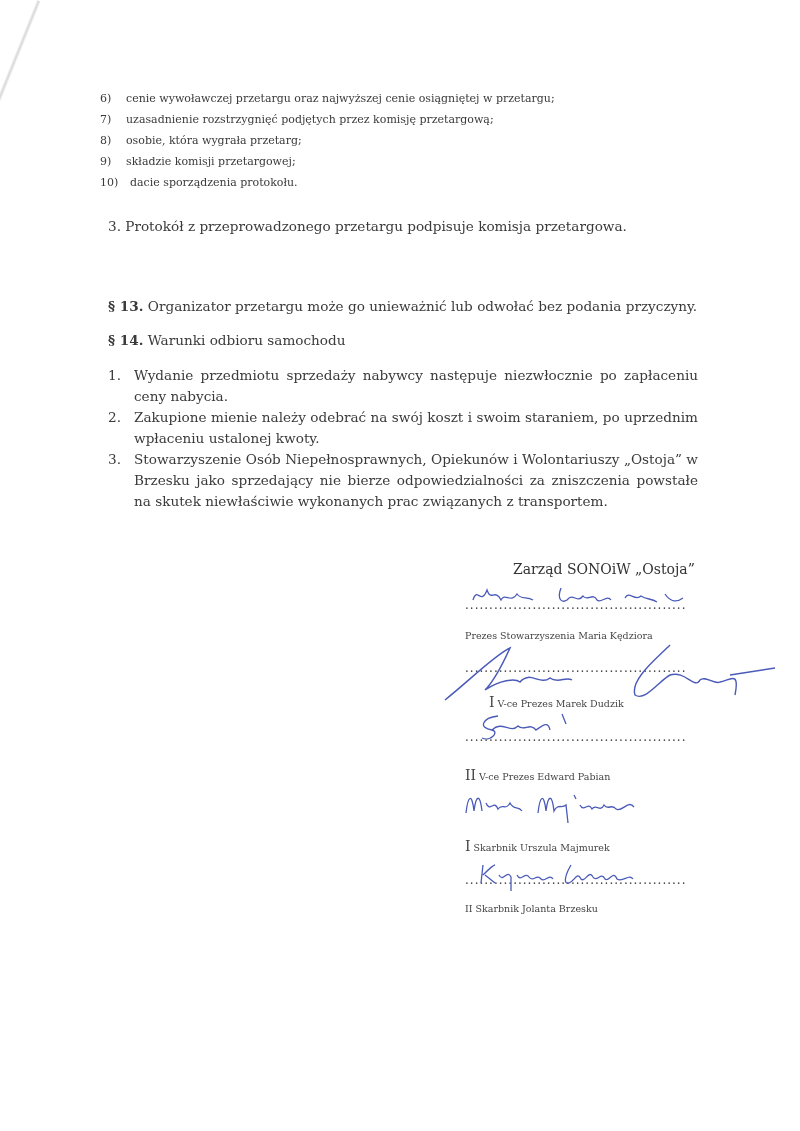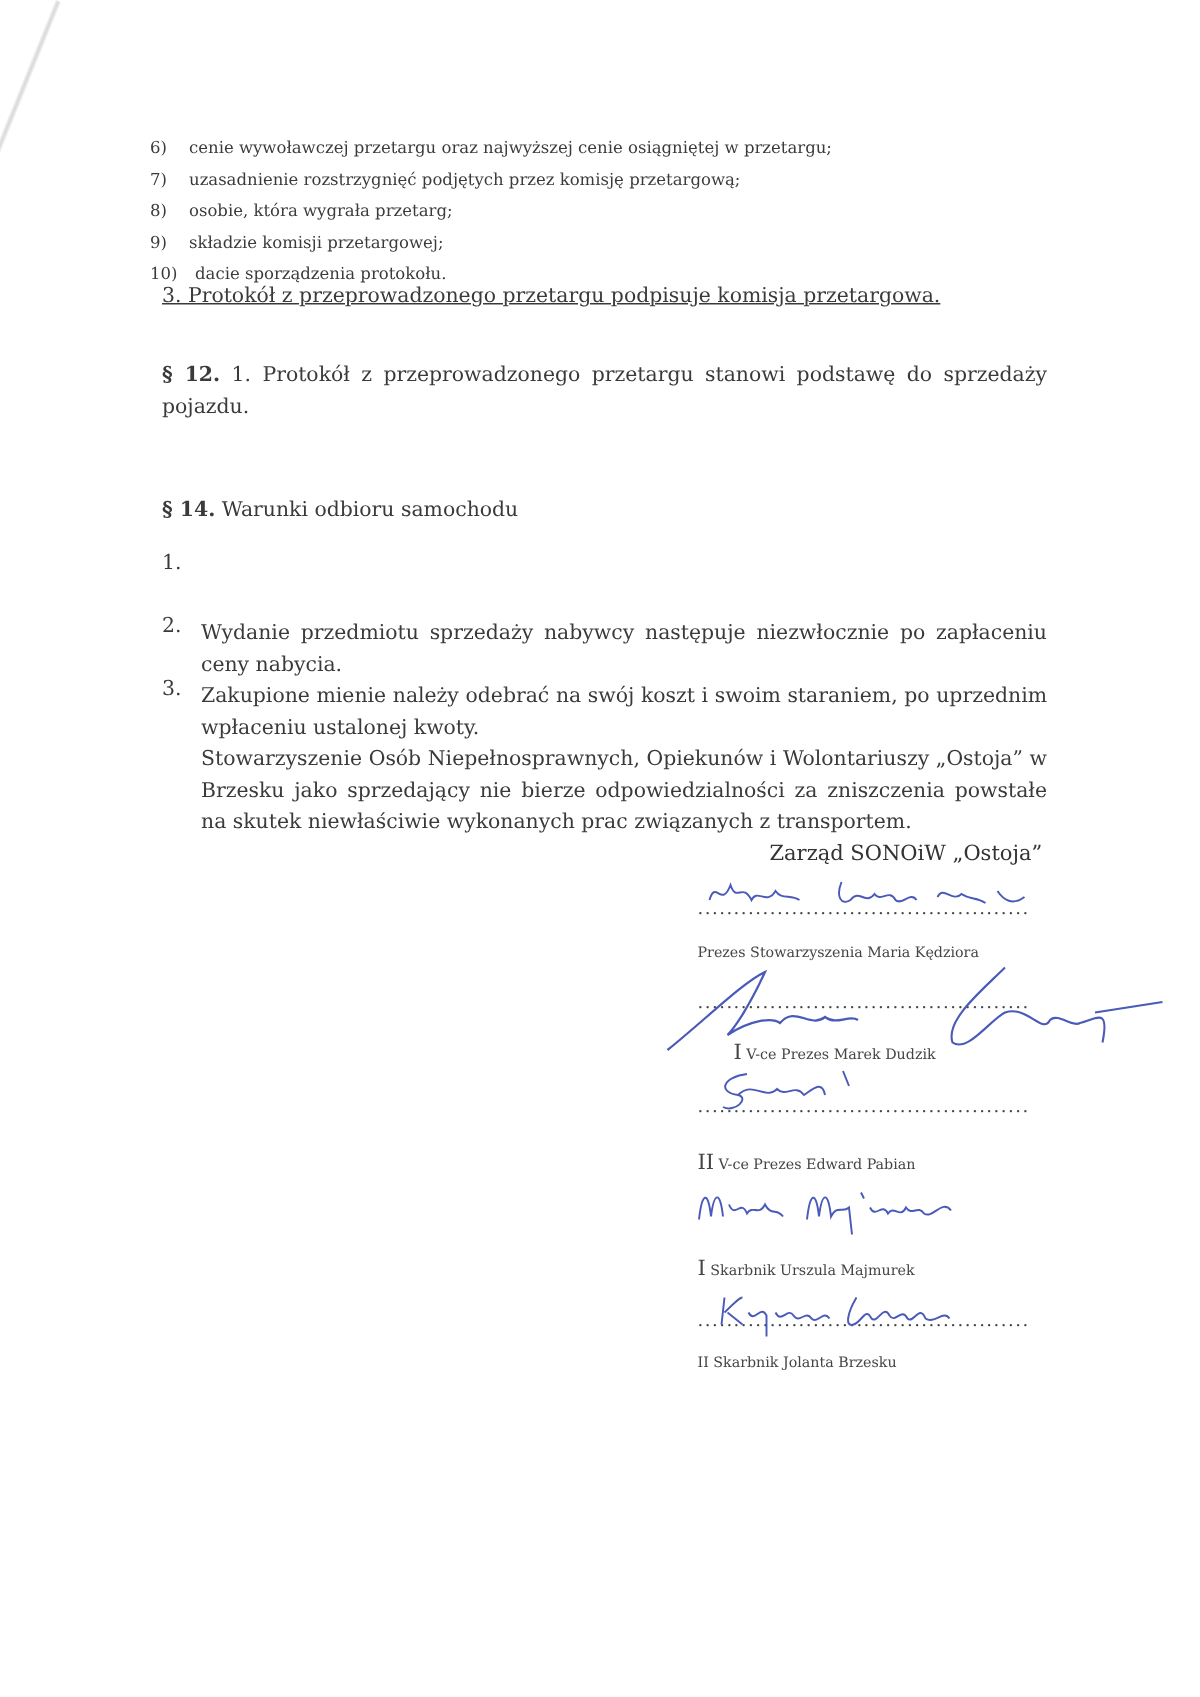--- a/index.html
+++ b/index.html
@@ -12,43 +12,43 @@
     position:absolute; left:-8px; top:0; width:4px; height:115px;
     background:linear-gradient(to right, #f6f6f6, #d8d8d8, #f6f6f6);
     transform-origin:top left; transform:translate(45px,0) rotate(22deg);
   }
   .list-item { position:absolute; left:100px; width:590px; font-size:11px; line-height:21px; color:#3a3a3a; }
   .list-item .num { display:inline-block; width:26px; }
   .para { position:absolute; left:108px; width:590px; font-size:13.6px; line-height:21px; color:#3a3a3a; text-align:justify; }
   .bold { font-weight:bold; }
   .ol-item { position:absolute; left:108px; width:590px; font-size:13.6px; line-height:21px; color:#3a3a3a; text-align:justify; }
   .ol-item .n { position:absolute; left:0; top:0; }
-  .ol-item .t { display:block; margin-left:26px;margin-top:47px; }
+  .ol-item .t { display:block; margin-left:26px; }
   .sig-head { position:absolute; left:465px; top:561px; font-size:14px; color:#333;margin-left:48px; }
   .dots { position:absolute; font-size:12px; letter-spacing:1px; color:#444; }
   .role { position:absolute; font-size:9.5px; color:#444; }
   .role .rn { font-size:14px; }
   .signature { position:absolute; }
 </style>
 </head>
 <body>
 
 <div class="page">
   <div class="edge-line"></div>
 
   <div class="list-item" style="top:88px;"><span class="num">6)</span><span>cenie wywoławczej przetargu oraz najwyższej cenie osiągniętej w przetargu;</span></div>
   <div class="list-item" style="top:109px;"><span class="num">7)</span><span>uzasadnienie rozstrzygnięć podjętych przez komisję przetargową;</span></div>
   <div class="list-item" style="top:130px;"><span class="num">8)</span><span>osobie, która wygrała przetarg;</span></div>
   <div class="list-item" style="top:151px;"><span class="num">9)</span><span>składzie komisji przetargowej;</span></div>
   <div class="list-item" style="top:172px;"><span class="num" style="width:30px">10)</span><span>dacie sporządzenia protokołu.</span></div>
 
-  <div class="para" style="top:187px;text-decoration:underline;">3. Protokół z przeprowadzonego przetargu podpisuje komisja przetargowa.</div>
+  <div class="para" style="top:216px;">3. Protokół z przeprowadzonego przetargu podpisuje komisja przetargowa.</div>
 
-  <div class="para" style="top:240px;"><span class="bold">§ 12.</span><span> 1. Protokół z przeprowadzonego przetargu stanowi podstawę do sprzedaży pojazdu.</span></div>
 
+  <div class="para" style="top:296px;"><span class="bold">§ 13.</span><span> Organizator przetargu może go unieważnić lub odwołać bez podania przyczyny.</span></div>
 
   <div class="para" style="top:330px;"><span class="bold">§ 14.</span><span> Warunki odbioru samochodu</span></div>
 
   <div class="ol-item" style="top:365px;">
       <span class="n">1.</span>
       <span class="t">Wydanie przedmiotu sprzedaży nabywcy następuje niezwłocznie  po zapłaceniu ceny nabycia.</span>
     </div>
   <div class="ol-item" style="top:407px;">
       <span class="n">2.</span>
       <span class="t">Zakupione mienie należy odebrać na swój koszt i swoim staraniem, po uprzednim wpłaceniu ustalonej kwoty.</span>

